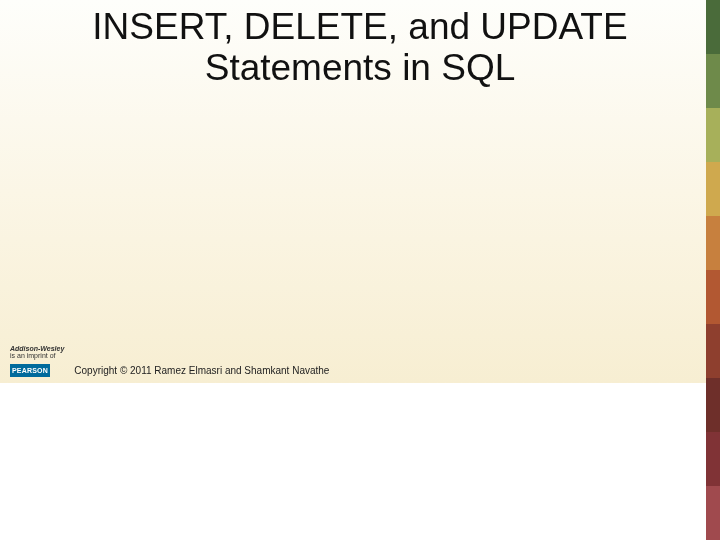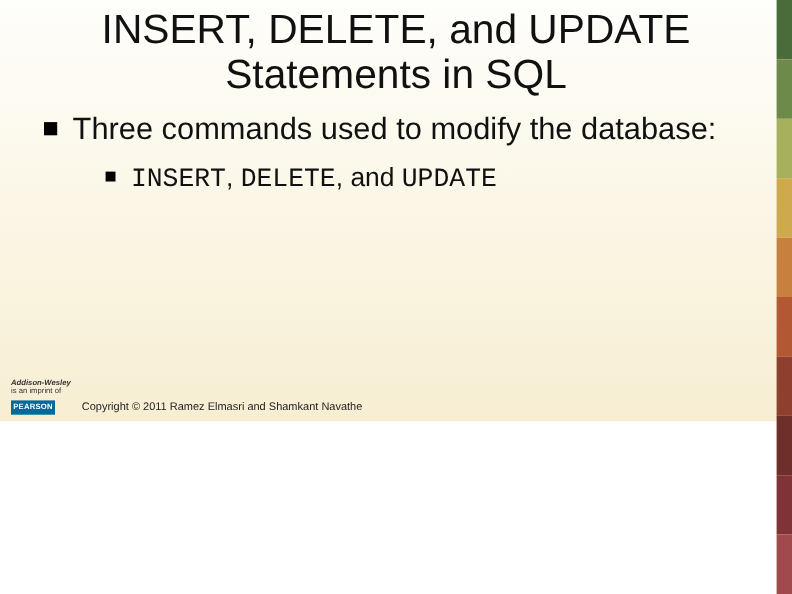--- a/index.html
+++ b/index.html
@@ -126,34 +126,20 @@
     gap: 2px;
   }
 </style>
 </head>
 <body>
 
 <div class="slide">
 
   <div class="title">INSERT, DELETE, and UPDATE Statements in SQL</div>
 
-  <div class="body">
-    <div class="lvl1">
-      <div class="bullet"></div>
-      <div class="text">Three commands used to modify the database:</div>
-    </div>
-    <div class="lvl2-wrap">
-      <div class="lvl2">
-        <div class="bullet"></div>
-        <div class="text">
-          <span class="mono">INSERT</span><span>, </span><span class="mono">DELETE</span><span>, and </span><span class="mono">UPDATE</span>
-        </div>
-      </div>
-    </div>
-  </div>
 
   <div class="sidebar" id="sidebar">
       <div class="seg" style="background: rgb(74, 107, 58);"></div>
       <div class="seg" style="background: rgb(110, 138, 74);"></div>
       <div class="seg" style="background: rgb(167, 176, 90);"></div>
       <div class="seg" style="background: rgb(207, 169, 78);"></div>
       <div class="seg" style="background: rgb(199, 128, 62);"></div>
       <div class="seg" style="background: rgb(178, 88, 50);"></div>
       <div class="seg" style="background: rgb(142, 63, 46);"></div>
       <div class="seg" style="background: rgb(110, 47, 42);"></div>

